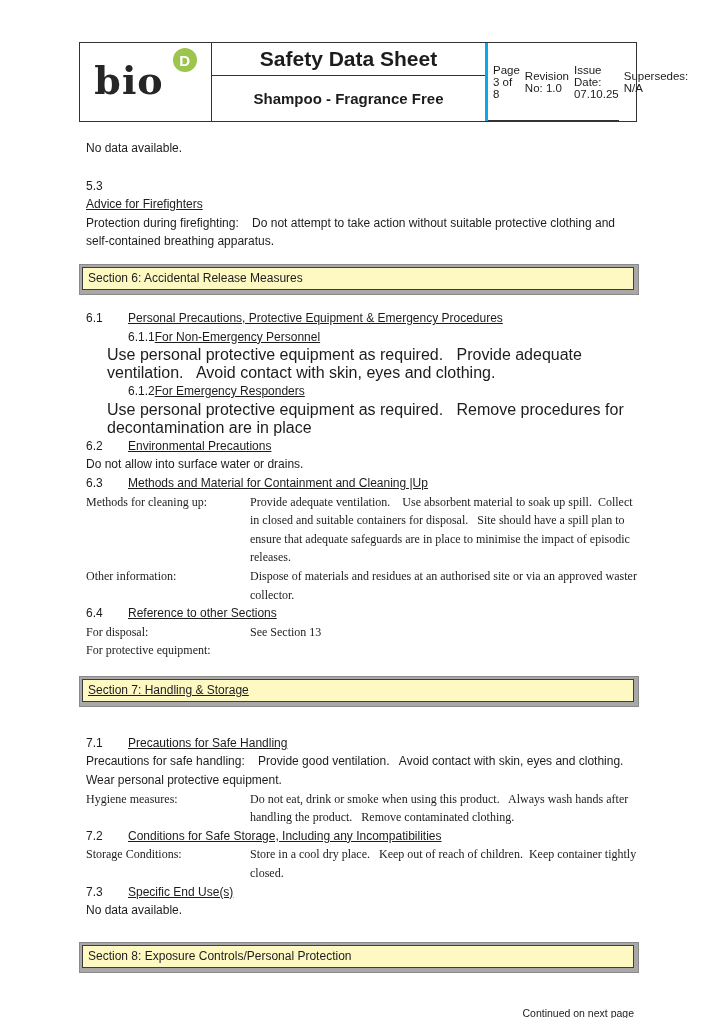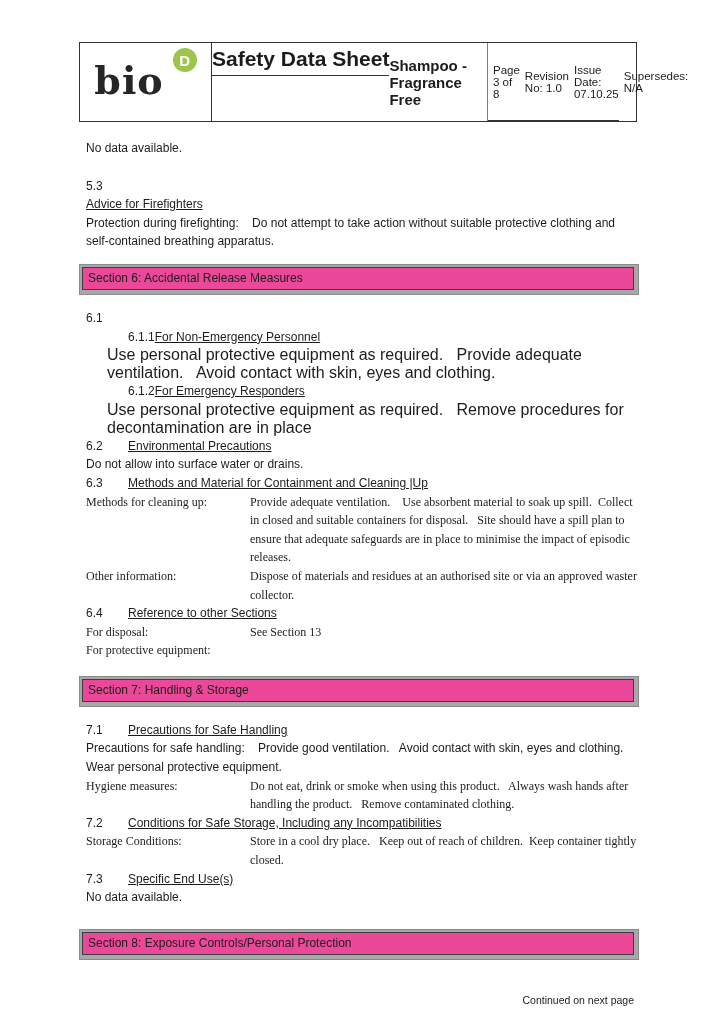--- a/index.html
+++ b/index.html
@@ -52,22 +52,23 @@
     background: #9dc44d;
     color: #ffffff;
     font-weight: bold;
     font-size: 15px;
     display: flex;
     align-items: center;
     justify-content: center;
     margin-left: 1px;
   }
   .hdr-mid {
-    border-right: 1px solid #0ea5e9;
-    display: flex;
+    border-right: 3px solid #0ea5e9;
+    display: flex;
+    flex-direction: column;
   }
   .hdr-title-row {
     height: 33px;
     border-bottom: 1px solid #333;
     display: flex;
     align-items: center;
     justify-content: center;
     font-weight: bold;
     font-size: 21px;
     letter-spacing: 0;
@@ -109,28 +110,28 @@
   .mt-first { margin-top: 17px; }
   .mt-blank { margin-top: 19px; flex-direction: column; }
 
   
   .bar-wrap {
     background: #a8a8a8;
     border: 1px solid #8a8a8a;
     padding: 2px 4px 4px 2px;
   }
   .bar-inner {
-    background: #ec4899;
+    background: #fef9c3;
     border: 1px solid #3d3d3d;
     padding: 2px 5px 3px 5px;
     font-size: 12px;
     line-height: 16px;
   }
   .bar6 { margin: 13px 0 14px 0; }
-  .bar7 { margin: 16px 0 14px 0; }
+  .bar7 { margin: 16px 0 27px 0; text-decoration: underline; }
   .bar8 { margin: 22px 0 0 0; }
 
   .footer {
     margin-top: 34px;
     margin-right: 5px;
     text-align: right;
     font-size: 10.5px;
   }
 </style>
 </head>
@@ -164,20 +165,21 @@
       <span class="h-title">Advice for Firefighters</span>
     </div>
     <div class="p">Protection during firefighting:    Do not attempt to take action without suitable protective clothing and self-contained breathing apparatus.</div>
 
     <div class="bar-wrap bar6">
       <div class="bar-inner">Section 6: Accidental Release Measures</div>
     </div>
 
     <div class="h">
       <span class="h-num">6.1</span>
+      <span class="h-title">Personal Precautions, Protective Equipment &amp; Emergency Procedures</span>
     </div>
     <div class="subhead">
       <span class="subnum">6.1.1</span><span class="h-title">For Non-Emergency Personnel</span>
     </div>
     <div class="subpara">Use personal protective equipment as required.   Provide adequate ventilation.   Avoid contact with skin, eyes and clothing.</div>
     <div class="subhead">
       <span class="subnum">6.1.2</span><span class="h-title">For Emergency Responders</span>
     </div>
     <div class="subpara">Use personal protective equipment as required.   Remove procedures for decontamination are in place</div>
     <div class="h">

